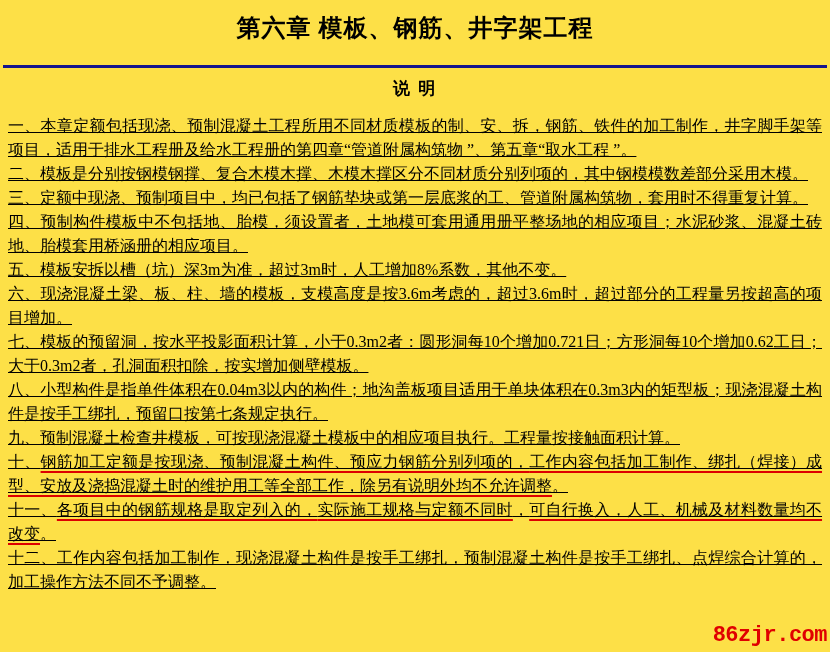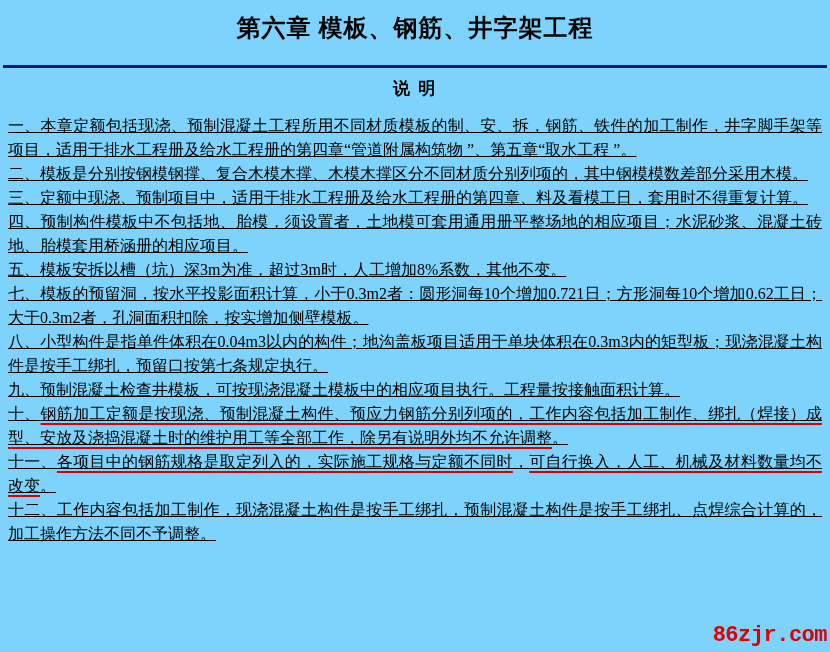--- a/index.html
+++ b/index.html
@@ -1,20 +1,20 @@
 <!DOCTYPE html>
 <html style="--rule-blue: #15158C; --underline-red: #DD0000; --watermark-red: #E00000; --text-black: #000000; --background: #FFFFFF;"><head>
 <meta charset="utf-8">
 <style>
   html, body { margin:0; padding:0; background:#ffffff; }
   .doc {
     position:relative;
     width:830px; height:652px;
     overflow:hidden;
-    background:#7dd3fc;
+    background:#fde047;
     color:#000000;
     font-family:"Liberation Serif","DejaVu Serif",serif;
   }
   .title {
     margin:0;
     padding-top:12px;
     text-align:center;
     font-size:24px;
     font-weight:bold;
     letter-spacing:1px;
@@ -61,23 +61,24 @@
 </head>
 <body>
 
 <div class="doc">
   <h1 class="title">第六章 模板、钢筋、井字架工程</h1>
   <div class="rule"></div>
   <h2 class="heading">说 明</h2>
   <div class="notes">
       <p class="note"><span>一、本章定额包括现浇、预制混凝土工程所用不同材质模板的制、安、拆，钢筋、铁件的加工制作，井字脚手架等项目，适用于排水工程册及给水工程册的第四章“管道附属构筑物 ”、第五章“取水工程 ”。</span></p>
       <p class="note"><span>二、模板是分别按钢模钢撑、复合木模木撑、木模木撑区分不同材质分别列项的，其中钢模模数差部分采用木模。</span></p>
-      <p class="note"><span>三、定额中现浇、预制项目中，适用于排水工程册及给水工程册的第四章、料及看模工日，套用时不得重复计算。</span></p>
+      <p class="note"><span>三、定额中现浇、预制项目中，均已包括了钢筋垫块或第一层底浆的工、管道附属构筑物，套用时不得重复计算。</span></p>
       <p class="note"><span>四、预制构件模板中不包括地、胎模，须设置者，土地模可套用通用册平整场地的相应项目；水泥砂浆、混凝土砖地、胎模套用桥涵册的相应项目。</span></p>
       <p class="note"><span>五、模板安拆以槽（坑）深3m为准，超过3m时，人工增加8%系数，其他不变。</span></p>
+      <p class="note"><span>六、现浇混凝土梁、板、柱、墙的模板，支模高度是按3.6m考虑的，超过3.6m时，超过部分的工程量另按超高的项目增加。</span></p>
       <p class="note"><span>七、模板的预留洞，按水平投影面积计算，小于0.3m2者：圆形洞每10个增加0.721日；方形洞每10个增加0.62工日；大于0.3m2者，孔洞面积扣除，按实增加侧壁模板。</span></p>
       <p class="note"><span>八、小型构件是指单件体积在0.04m3以内的构件；地沟盖板项目适用于单块体积在0.3m3内的矩型板；现浇混凝土构件是按手工绑扎，预留口按第七条规定执行。</span></p>
       <p class="note"><span>九、预制混凝土检查井模板，可按现浇混凝土模板中的相应项目执行。工程量按接触面积计算。</span></p>
       <p class="note"><span>十、</span><span class="redline">钢筋加工定额是按现浇、预制混凝土构件、预应力钢筋分别列项的，</span><span class="redline">工作内容包括加工制作、绑扎（焊接）成型、安放及浇捣混凝土时的维护用工等全部工作，除另有说明外均不允许调整</span><span>。</span></p>
       <p class="note"><span>十一、</span><span class="redline">各项目中的钢筋规格是取定列入的，</span><span class="redline">实际施工规格与定额不同时</span><span>，</span><span class="redline">可自行换入，人工、机械及材料数量均不改变</span><span>。</span></p>
       <p class="note"><span>十二、工作内容包括加工制作，现浇混凝土构件是按手工绑扎，预制混凝土构件是按手工绑扎、点焊综合计算的，加工操作方法不同不予调整。</span></p>
     </div>
   <div class="watermark">86zjr.com</div>
 </div>
 

